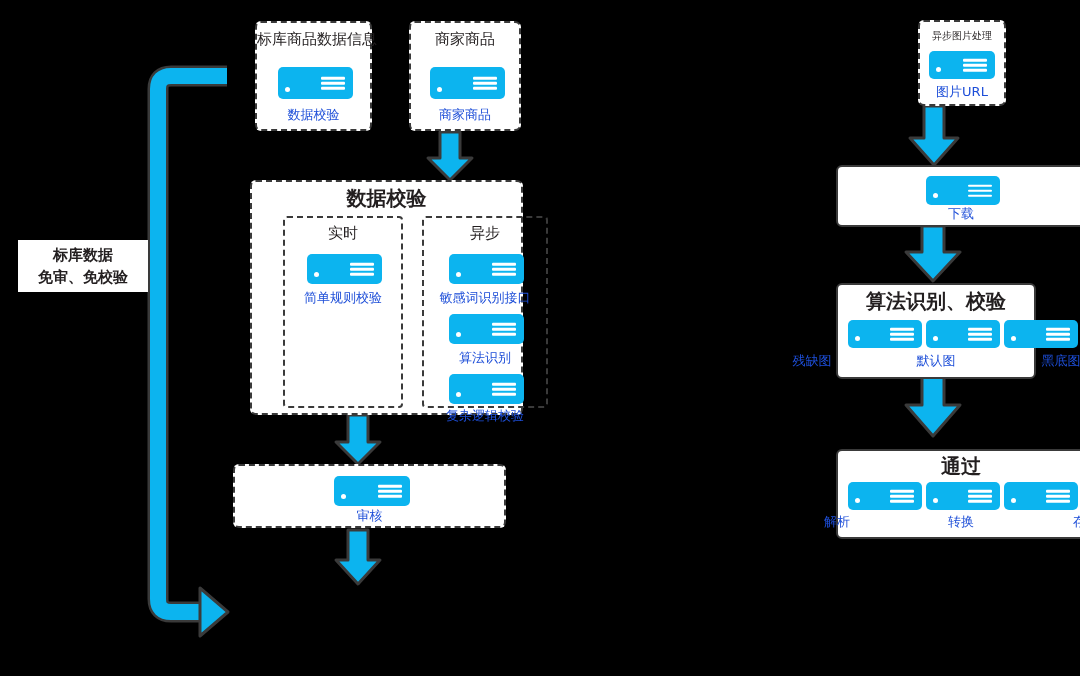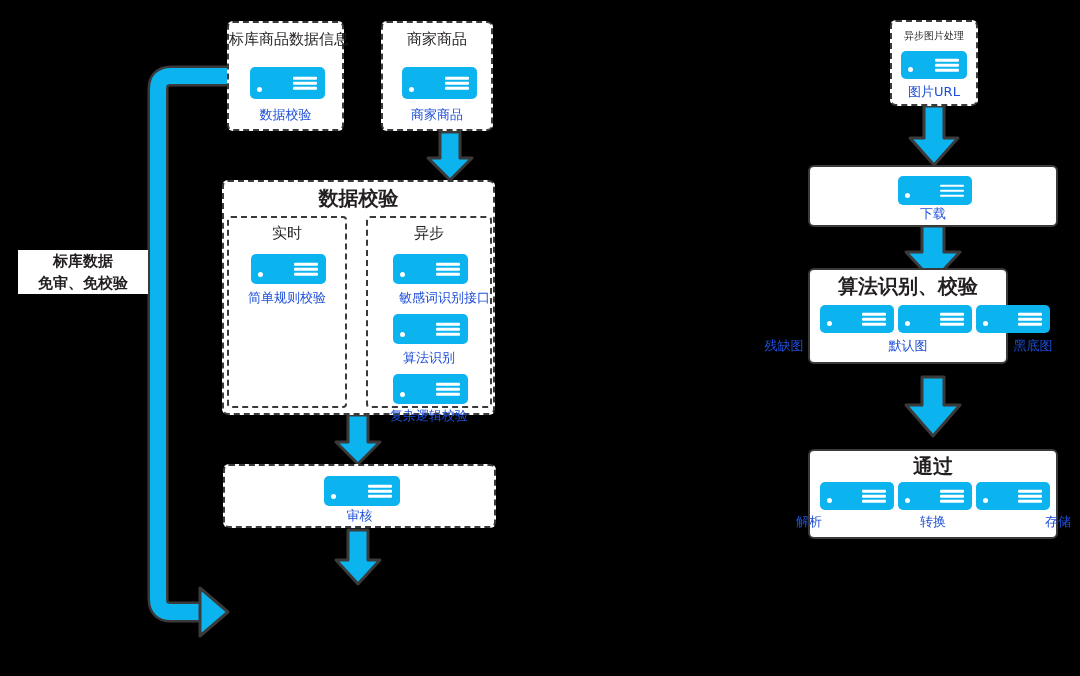--- a/index.html
+++ b/index.html
@@ -12,20 +12,21 @@
     background: #000000;
     font-family: "DejaVu Sans", "Liberation Sans", sans-serif;
     overflow: hidden;
   }
   
   .box {
     position: absolute;
     background: #ffffff;
     box-sizing: border-box;
     border-radius: 6px;
+    margin-left: 28px;
   }
   .box.dashed {
     border: 2.5px dashed #3a3a3a;
   }
   .box.solid {
     border: 2.5px solid #3a3a3a;
   }
   .box.inner-dashed {
     border: 2px dashed #3a3a3a;
     background: transparent;
@@ -147,21 +148,21 @@
 
     <path class="arr" d="M 348 530 L 348 560 L 336 560 L 358 584 L 380 560 L 368 560 L 368 530 Z"></path>
 
     <path class="arr" d="M 924 106 L 924 138 L 910 138 L 934 165 L 958 138 L 944 138 L 944 106 Z"></path>
 
     <path class="arr" d="M 922 226 L 922 252 L 906 252 L 933 281 L 960 252 L 944 252 L 944 226 Z"></path>
 
     <path class="arr" d="M 922 377 L 922 405 L 906 405 L 933 436 L 960 405 L 944 405 L 944 377 Z"></path>
   </svg>
 
-  <div class="plate" style="left:18px; top:250px; width:130px; height:44px;text-align:center;">
+  <div class="plate" style="left:18px; top:240px; width:130px; height:52px;text-align:center;">
     <span>标库数据</span>
     <span>免审、免校验</span>
   </div>
 
   <div class="box dashed" style="left:227px; top:21px; width:117px; height:110px;">
     <div class="title" style="top:7px;">标库商品数据信息</div>
     <div class="server" style="left:21px; top:44px; width:75px; height:32px;">
       <span class="dot"></span>
       <span class="bars">
           <i></i>
@@ -205,21 +206,21 @@
       <div class="title" style="top:6px;">异步</div>
 
       <div class="server" style="left:25px; top:36px; width:75px; height:30px;">
         <span class="dot"></span>
         <span class="bars">
             <i></i>
             <i></i>
             <i></i>
           </span>
       </div>
-      <div class="caption" style="top:72px;text-align:right;">敏感词识别接口</div>
+      <div class="caption" style="top:72px;">敏感词识别接口</div>
 
       <div class="server" style="left:25px; top:96px; width:75px; height:30px;">
         <span class="dot"></span>
         <span class="bars">
             <i></i>
             <i></i>
             <i></i>
           </span>
       </div>
       <div class="caption" style="top:132px;">算法识别</div>
@@ -229,21 +230,21 @@
         <span class="bars">
             <i></i>
             <i></i>
             <i></i>
           </span>
       </div>
       <div class="caption" style="top:190px;">复杂逻辑校验</div>
     </div>
   </div>
 
-  <div class="box dashed" style="left:223px; top:464px; width:273px; height:64px;">
+  <div class="box dashed" style="left:205px; top:464px; width:273px; height:64px;">
     <div class="server" style="left:99px; top:10px; width:76px; height:30px;">
       <span class="dot"></span>
       <span class="bars">
           <i></i>
           <i></i>
           <i></i>
         </span>
     </div>
     <div class="caption" style="top:42px;">审核</div>
   </div>
@@ -267,21 +268,21 @@
       <span class="dot"></span>
       <span class="bars">
           <i></i>
           <i></i>
           <i></i>
         </span>
     </div>
     <div class="caption" style="top:39px;">下载</div>
   </div>
 
-  <div class="box solid" style="left:808px; top:268px; width:200px; height:96px;">
+  <div class="box solid" style="left:808px; top:283px; width:200px; height:96px;">
     <div class="big-title" style="top:6px;">算法识别、校验</div>
 
     <div class="server" style="left:10px; top:35px; width:74px; height:28px;">
       <span class="dot"></span>
       <span class="bars">
           <i></i>
           <i></i>
           <i></i>
         </span>
     </div>

